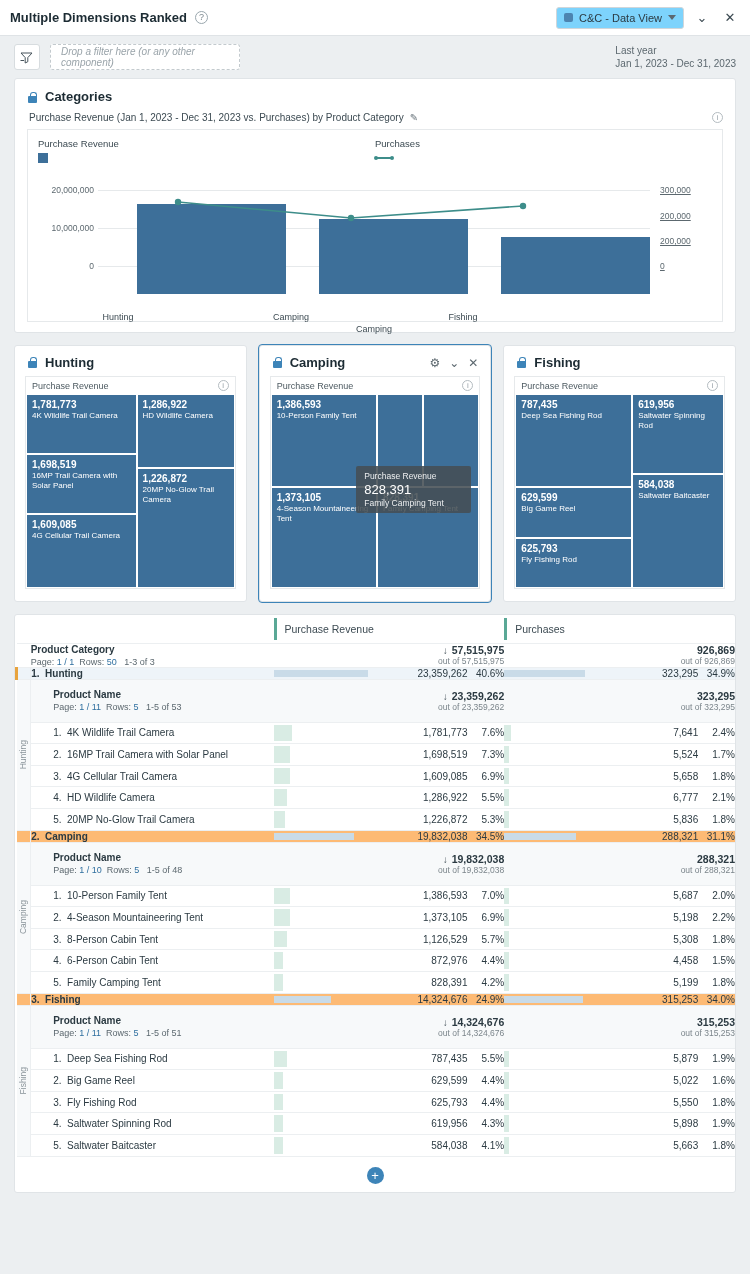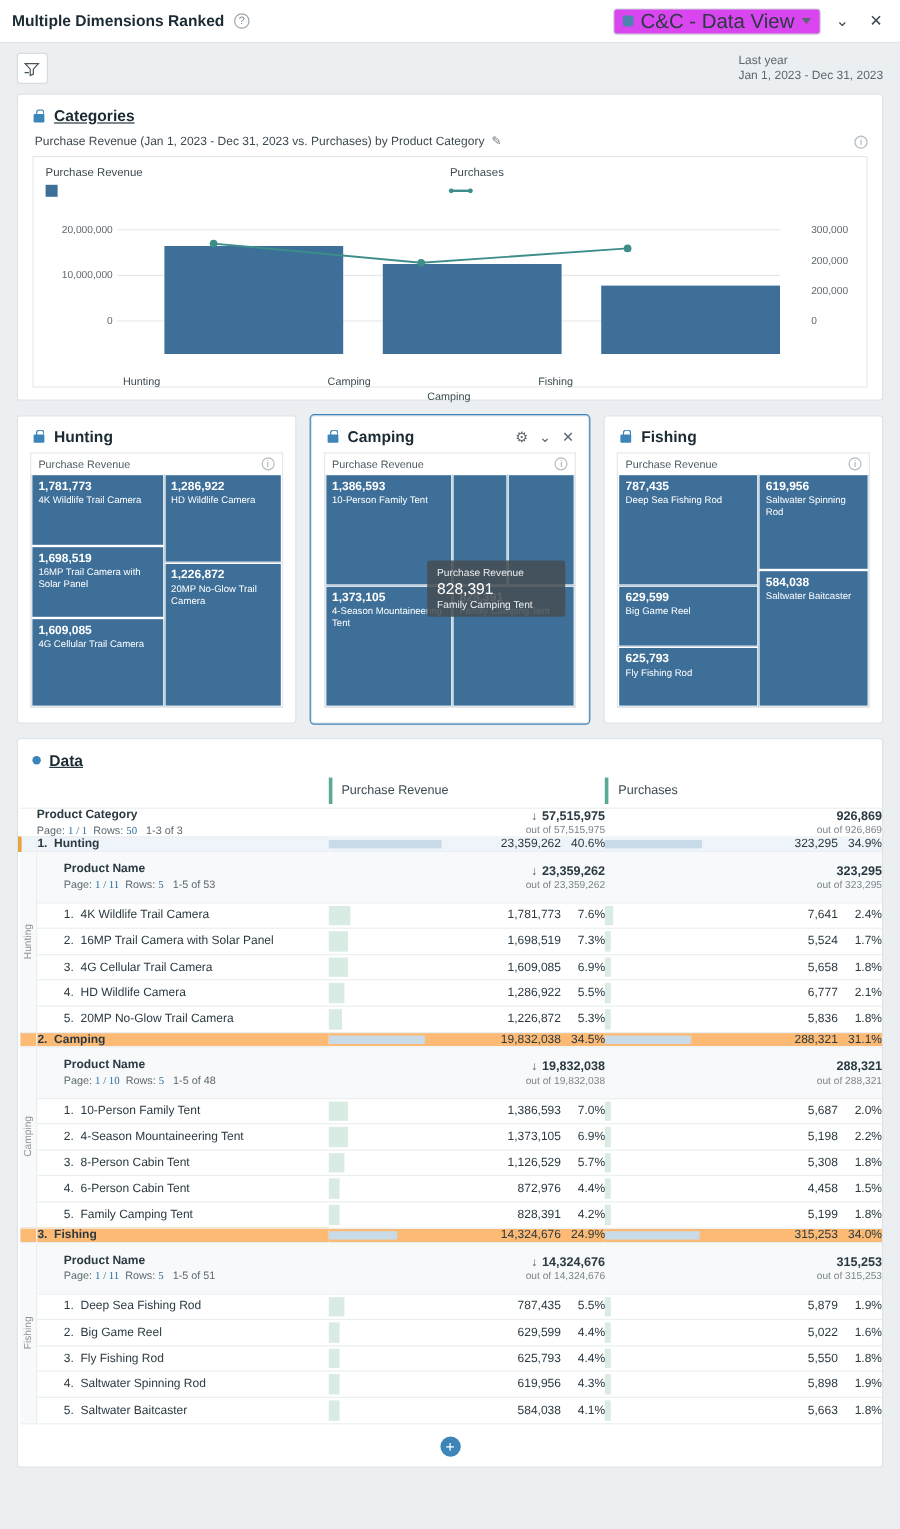--- a/index.html
+++ b/index.html
@@ -20,41 +20,41 @@
   .topbar .title { font-size:13px; font-weight:bold; color:#1c2b33; }
   .help-icon {
     width:13px; height:13px; border-radius:50%; border:1px solid #9aa7ae;
     color:#7b878e; font-size:9px; line-height:11px; text-align:center;
     display:inline-block;
   }
   .topbar .spacer { flex:1; }
   .ds-select {
     display:flex; align-items:center; gap:6px;
     border:1px solid #d0d6da; border-radius:3px;
-    height:22px; padding:0 7px; font-size:17px; background:#d946ef;
+    height:22px; padding:0 7px; font-size:11px; background:#7dd3fc;
   }
   .ds-dot { width:9px; height:9px; border-radius:2px; background:#4c84b0; display:inline-block;}
   .caret { width:0;height:0;border-left:4px solid transparent;border-right:4px solid transparent;border-top:5px solid #5b6770;}
   .icon-btn { width:20px;height:20px;display:flex;align-items:center;justify-content:center;color:#3c4a52;font-size:13px;}
   
   .filterbar { height:42px; display:flex; align-items:center; padding:0 14px; gap:10px;}
   .filter-icon-box {
     width:26px;height:26px;border:1px solid #d7dcdf;background:#fff;border-radius:3px;
     display:flex;align-items:center;justify-content:center;
   }
   .dropzone {
     border:1px dashed #c3cace; background:#fff; border-radius:3px;
     height:26px; width:190px; display:flex;align-items:center; padding:0 10px;
     color:#9aa4aa; font-style:italic; font-size:10px;
   }
   .daterange { margin-left:auto; text-align:left; color:#5c686f; font-size:10px; line-height:13px;}
   
   .card { background:#fff; border:1px solid #e0e4e7; border-radius:3px; }
   .wrap { padding:0 14px; }
-  .card-head { display:flex; align-items:center; gap:7px; padding:10px 12px 4px 12px;text-decoration:underline;}
+  .card-head { display:flex; align-items:flex-end; gap:7px; padding:10px 12px 4px 12px;}
   .lock {
     width:11px;height:12px;position:relative;display:inline-block;
   }
   .lock:before{content:"";position:absolute;left:1px;top:4px;width:9px;height:7px;background:#3d84b8;border-radius:1px;}
   .lock:after{content:"";position:absolute;left:3px;top:0px;width:5px;height:5px;border:1.4px solid #3d84b8;border-bottom:none;border-radius:3px 3px 0 0;}
   .dot-blue{width:7px;height:7px;border-radius:50%;background:#3d84b8;display:inline-block;}
   .card-title { font-size:13px; font-weight:bold; color:#1c2b33;}
   .chart-sub { font-size:10px; color:#3c4a52; padding:4px 12px 0 14px; display:flex; align-items:center; gap:6px;}
   .pencil { font-size:10px; color:#6d787f;}
   .info-i {
@@ -66,21 +66,21 @@
   .legend { display:flex; padding:8px 10px 0 10px; font-size:9.5px; color:#3c4a52;}
   .legend .l1 { width:50%;}
   .legend .swatch { width:10px;height:10px;background:#3d6f99;display:block;margin-top:4px;}
   .legend .line { width:18px;height:0;border-top:2px solid #3d8d8a;display:block;margin-top:8px;position:relative;}
   .legend .line:before,.legend .line:after{content:"";position:absolute;top:-3px;width:4px;height:4px;border-radius:50%;background:#3d8d8a;}
   .legend .line:before{left:-1px;} .legend .line:after{right:-1px;}
   .plot { position:absolute; left:0; right:0; top:46px; height:128px;}
   .ylabels { position:absolute; left:6px; top:0; width:60px; font-size:8.5px; color:#5c686f; text-align:right;}
   .ylabels div,.y2labels div{ position:absolute; right:0; transform:translateY(-50%);}
   .y2labels { position:absolute; right:6px; top:0; width:60px; font-size:8.5px; color:#5c686f; text-align:right;}
-  .y2labels div{ right:auto; left:20px; transform:translateY(-50%);}
+  .y2labels div{ right:auto; left:4px; transform:translateY(-50%);text-decoration:underline;}
   .tickline{position:absolute;height:1px;background:#e6e9eb;left:70px;right:72px;}
   .bars { position:absolute; left:70px; right:72px; bottom:0; height:100%;}
   .bar { position:absolute; bottom:0; background:#3d6f99;}
   .xlab { position:absolute; bottom:-18px; text-align:center; font-size:9px; color:#3c4a52; width:120px;}
   .axis-title { position:absolute; bottom:-30px; width:100%; text-align:center; font-size:9px; color:#3c4a52;}
   
   .trio { display:flex; gap:12px; padding:0 14px; margin-top:12px;}
   .trio > div { flex:1; }
   .tm-head { display:flex; align-items:center; gap:7px; padding:9px 12px 6px 12px;}
   .tm-head .spacer{flex:1;}
@@ -106,21 +106,21 @@
   .nm { padding:6px 6px 6px 8px; }
   .num { text-align:right; padding-right:8px; position:relative;}
   .pct { display:inline-block; width:34px; text-align:right;}
   .bar-bg { position:absolute; left:0; top:2px; bottom:2px; background:#c9dbe8; z-index:0;}
   .bar-bg.green { background:#d9ece4;}
   .num span.v { position:relative; z-index:1;}
   .grp { background:#fdba74;}
   .grp .nm { font-weight:bold; }
   .sub2 { background:#f7f9fa;}
   .pager { font-size:9px; color:#5c686f; padding-top:2px;}
-  .pgnum { color:#2f6f9f;font-family:Liberation Serif, serif; }
+  .pgnum { color:#2f6f9f; }
   .summary-main { font-weight:bold; font-size:10.5px;}
   .summary-sub { font-size:8.5px; color:#7b858b;}
   .row-hl { background:#eef4f9;}
   .leftmark { border-left:3px solid #e8a33d;}
   .plusrow { text-align:center; padding:10px 0 0 0;}
   .plus { width:17px;height:17px;border-radius:50%;background:#3d84b8;color:#fff;display:inline-flex;align-items:center;justify-content:center;font-size:13px;line-height:1;}
   .arrow-down { color:#4d5a61; font-size:10px; margin-right:4px;}
 </style>
 </head>
 <body>
@@ -138,20 +138,21 @@
   <div class="icon-btn">✕</div>
 </div>
 
 <div class="filterbar">
   <div class="filter-icon-box">
     <svg width="14" height="13" viewBox="0 0 14 13">
         <path d="M1 2 h11 l-4.2 4.6 v4.1 l-2.6 1.3 v-5.4z" fill="none" stroke="#46535b" stroke-width="1"></path>
         <path d="M0.5 9.5 h3.6" stroke="#46535b" stroke-width="1"></path>
       </svg>
   </div>
+  <div class="dropzone">Drop a filter here (or any other component)</div>
   <div class="daterange">
     <div>Last year</div>
     <div>Jan 1, 2023 - Dec 31, 2023</div>
   </div>
 </div>
 
 <div class="wrap">
   <div class="card">
     <div class="card-head">
       <span class="lock"></span>
@@ -319,24 +320,20 @@
       </div>
       <div class="tile" style="left:0%;top:74%;width:56%;height:26%;">
         <b>625,793</b>
         <span>Fly Fishing Rod</span>
       </div>
     </div>
   </div>
 </div>
 
 <div class="card datacard">
-  <div class="card-head">
-    <span class="dot-blue"></span>
-    <span class="card-title">Data</span>
-  </div>
 
   <table class="dt">
     <colgroup>
       <col style="width:14px">
         <col style="width:240px">
         <col style="width:228px">
         <col style="width:228px">
     </colgroup>
     <tbody id="tbody">
         <tr class="colhead">

